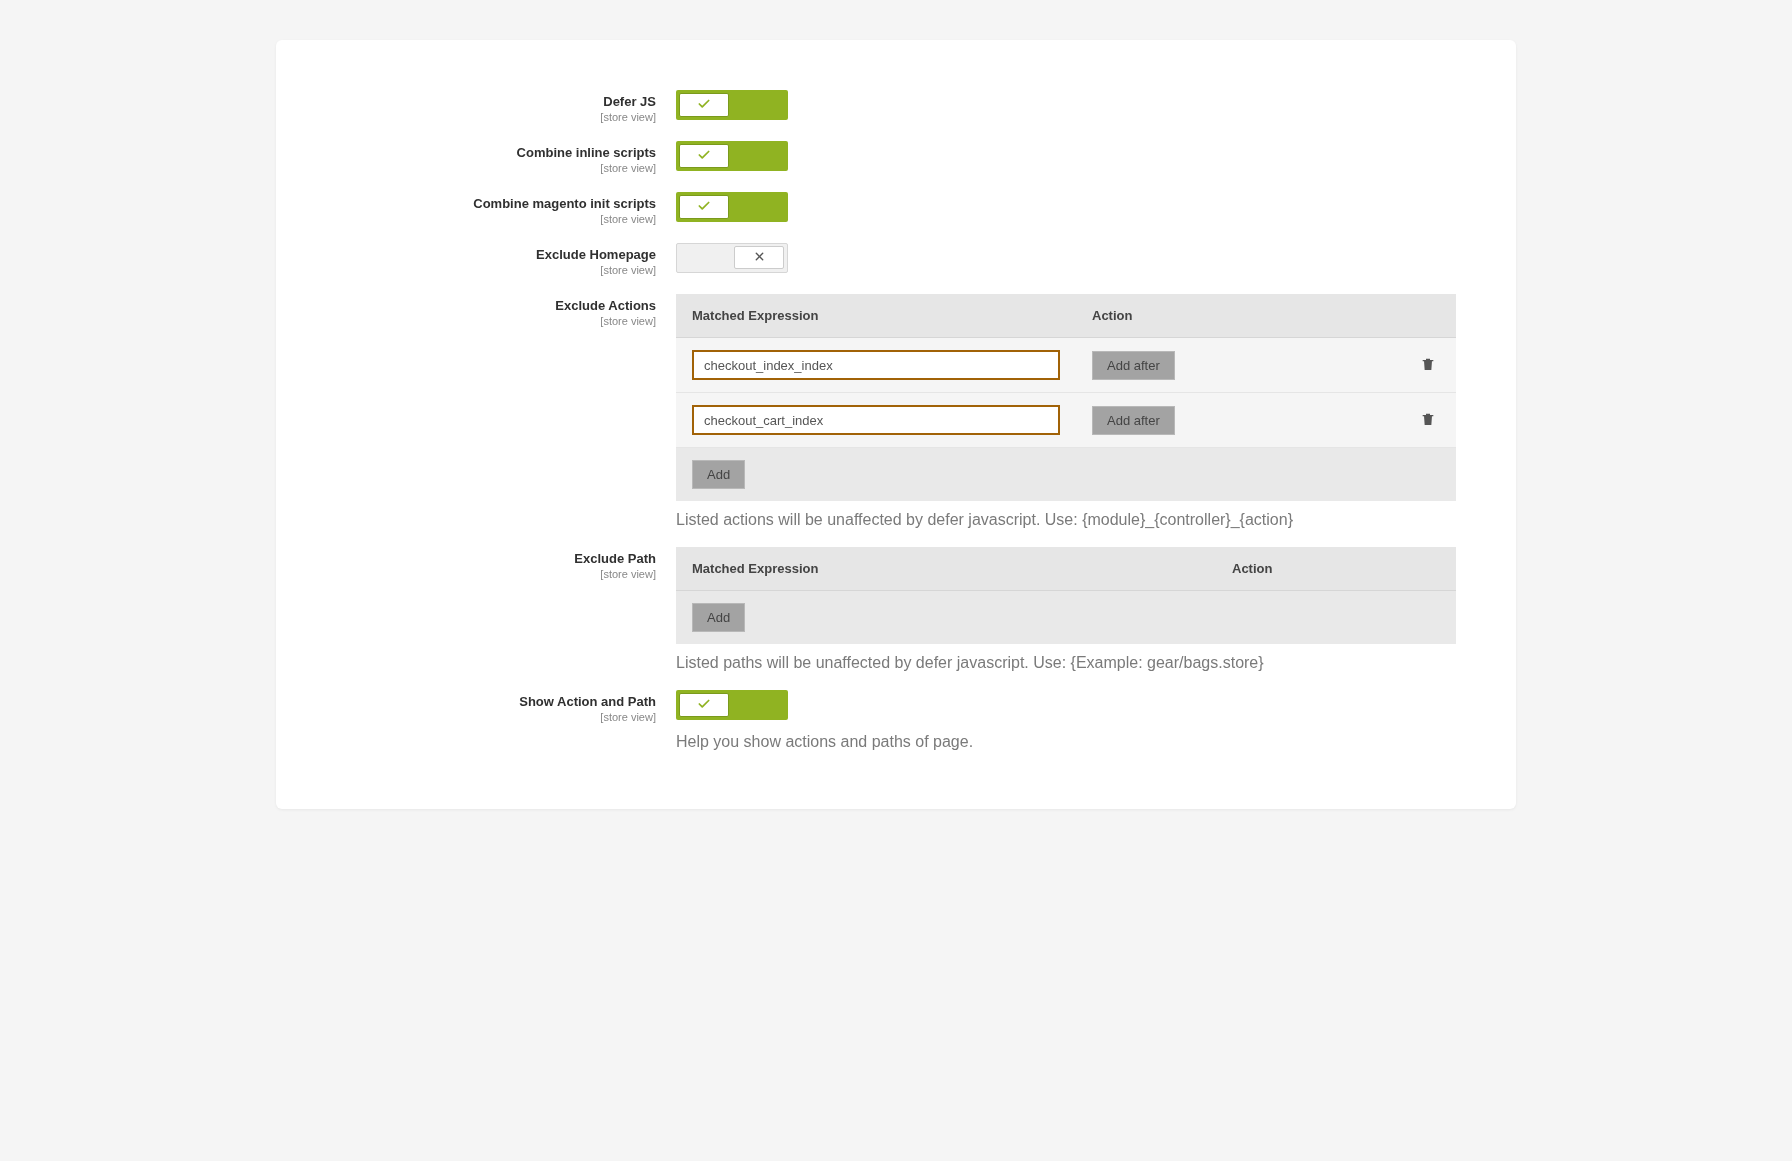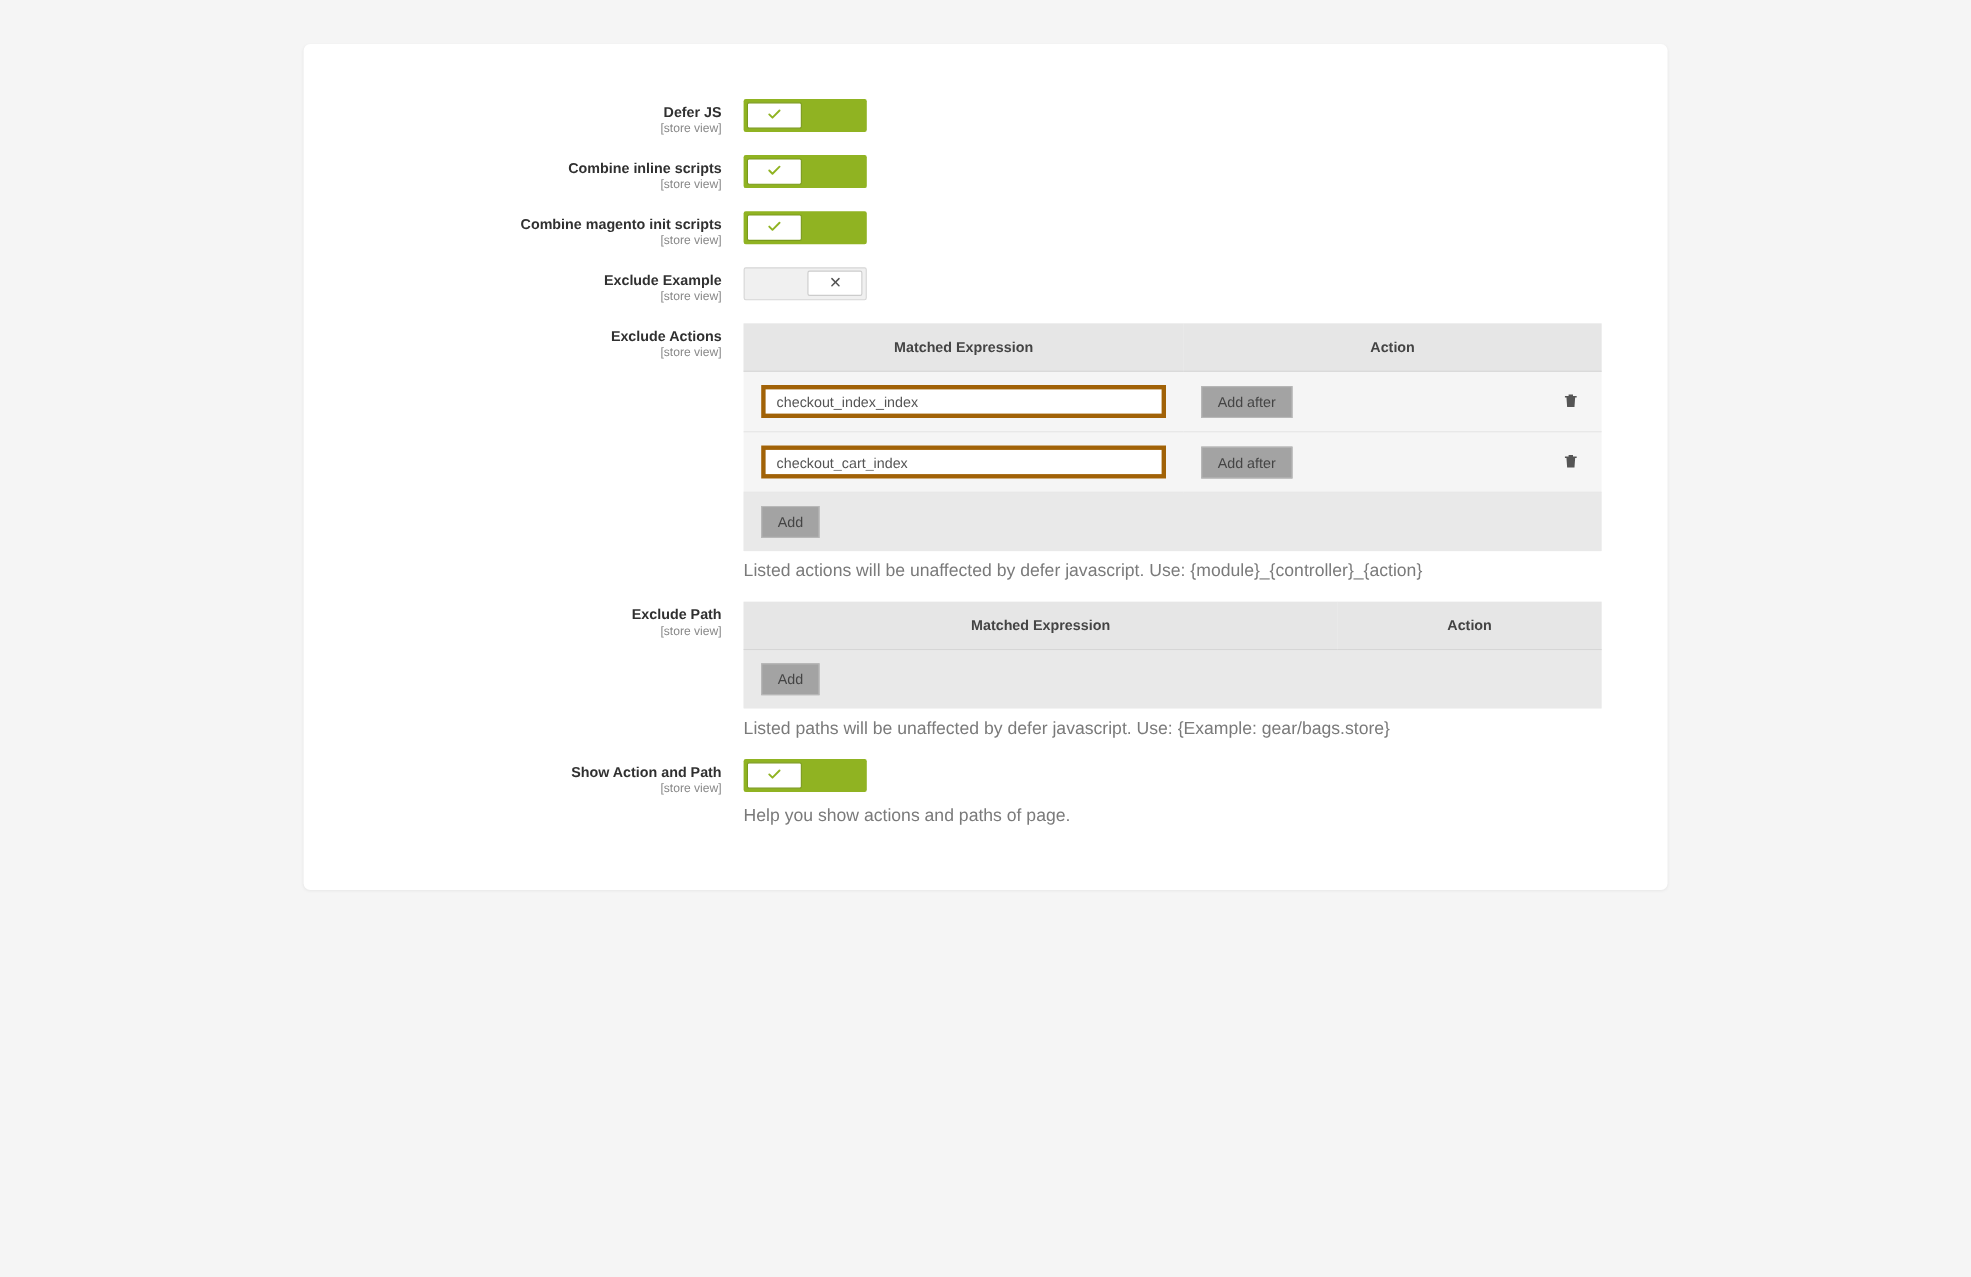--- a/index.html
+++ b/index.html
@@ -73,41 +73,41 @@
 .toggle .check-icon svg { width: 14px; height: 14px; stroke: #90b322; }
 .toggle .x-icon svg { width: 11px; height: 11px; stroke: #555; }
 
 .data-table {
   width: 100%;
   border-collapse: collapse;
   background: #f5f5f5;
 }
 .data-table thead th {
   background: #e6e6e6;
-  text-align: center;
+  text-align: left;
   font-weight: 600;
   color: #444;
   font-size: 13px;
   padding: 14px 16px;
   border-bottom: 1px solid #d6d6d6;
 }
 .data-table tbody td {
   padding: 12px 16px;
   border-bottom: 1px solid #e5e5e5;
   vertical-align: middle;
 }
 .data-table tfoot td {
   padding: 12px 16px;
   background: #e9e9e9;
 }
 .text-input {
   width: 100%;
   max-width: 370px;
   height: 30px;
-  border: 4px solid #a16207;
+  border: 2px solid #a16207;
   padding: 0 10px;
   font-size: 13px;
   color: #555;
   background: #fff;
 }
 .btn {
   background: #a3a3a3;
   border: 1px solid #b8b8b8;
   color: #444;
   font-size: 13px;
@@ -178,21 +178,21 @@
             <span class="check-icon"><svg viewBox="0 0 24 24" fill="none" stroke-width="3" stroke-linecap="round" stroke-linejoin="round">
                 <polyline points="4 12 9 17 20 6"></polyline>
               </svg></span>
           </div>
       </div>
     </div>
   </div>
 
   <div class="field-row">
     <div class="field-label">
-      <span class="main-label">Exclude Example</span>
+      <span class="main-label">Exclude Homepage</span>
       <span class="scope">[store view]</span>
     </div>
     <div class="field-value">
       <div class="toggle off">
         <div class="handle">
             <span class="x-icon"><svg viewBox="0 0 24 24" fill="none" stroke-width="3" stroke-linecap="round">
                 <line x1="5" y1="5" x2="19" y2="19"></line>
                 <line x1="19" y1="5" x2="5" y2="19"></line>
               </svg></span>
           </div>

